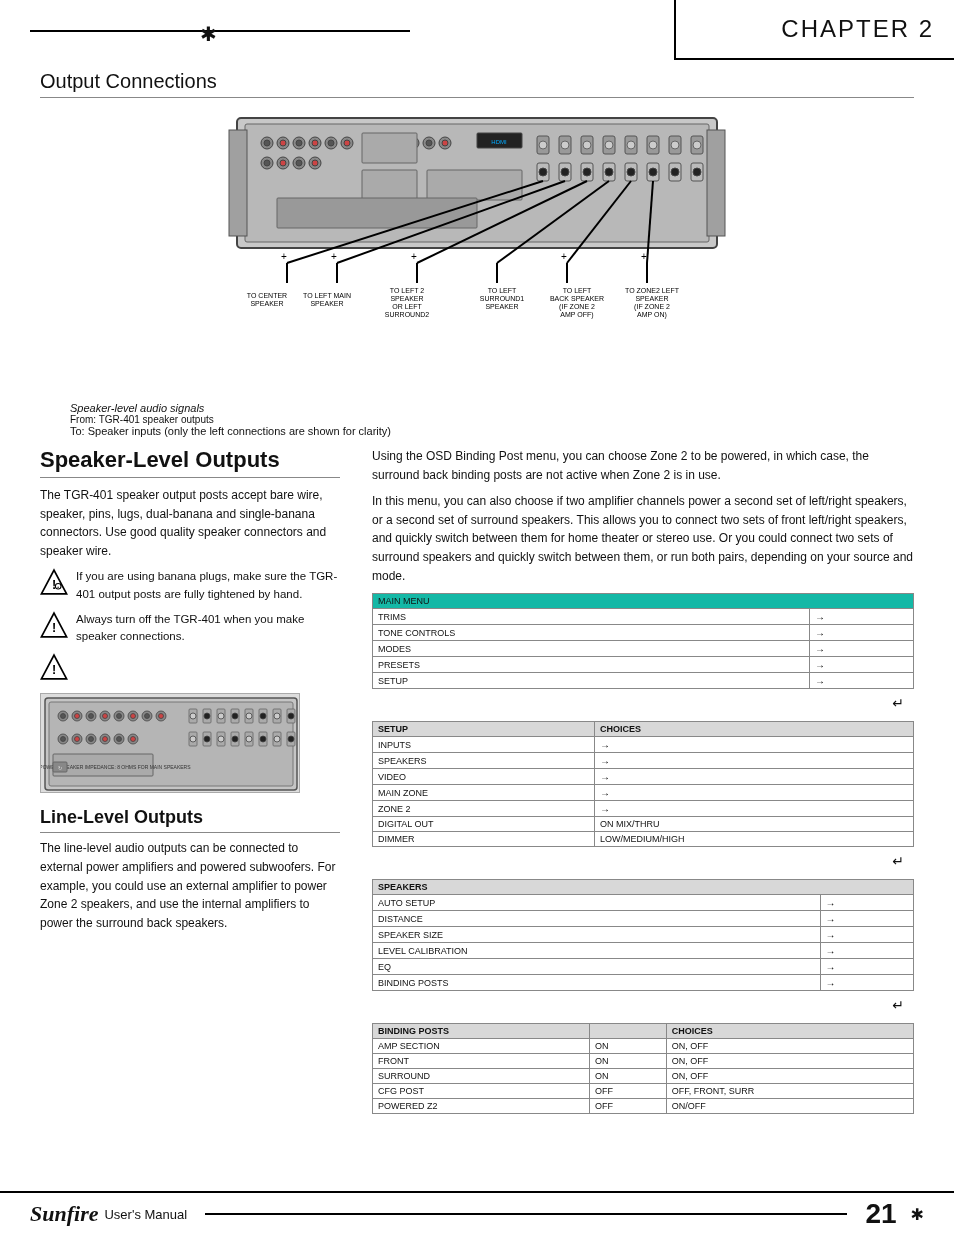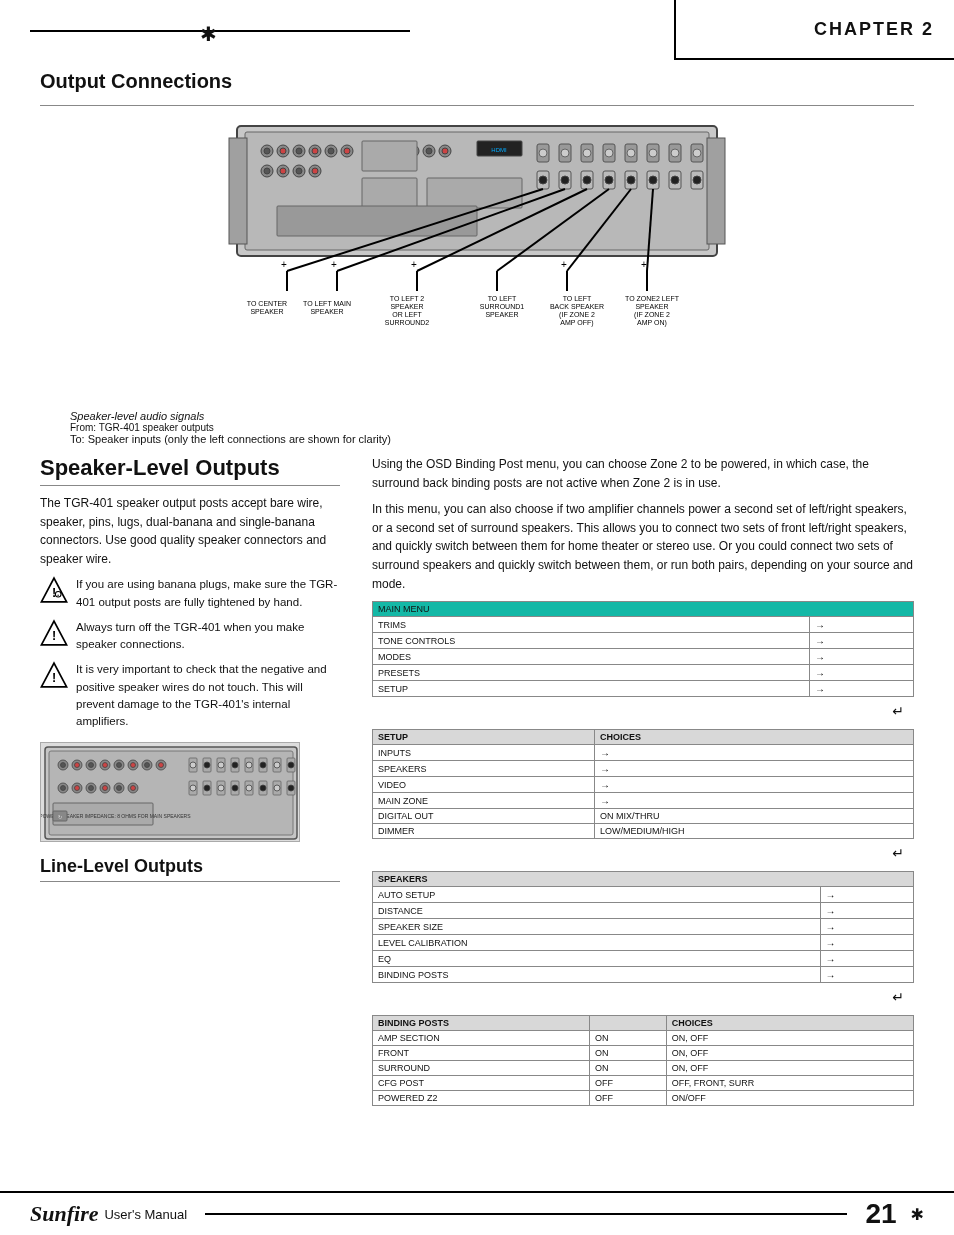--- a/index.html
+++ b/index.html
@@ -21,22 +21,22 @@
       width: 280px;
       height: 60px;
       border-bottom: 2px solid #000;
       border-left: 2px solid #000;
       display: flex;
       align-items: center;
       justify-content: flex-end;
       padding-right: 20px;
     }
     .chapter-title {
-      font-size: 18px;
-      font-weight: bold;
+      font-size: 24px;
+      font-weight: normal;
       letter-spacing: 2px;
     }
 
     
     .top-line {
       position: absolute;
       top: 30px;
       left: 30px;
       width: 380px;
       height: 2px;
@@ -53,24 +53,24 @@
     .content {
       position: absolute;
       top: 70px;
       left: 40px;
       right: 40px;
     }
 
     
     .section-title {
       font-size: 20px;
-      font-weight: bold;
+      font-weight: normal;
       margin-bottom: 10px;
       border-bottom: 1px solid #888;
-      padding-bottom: 12px;
+      padding-bottom: 4px;
     }
 
     
     .diagram-container {
       width: 100%;
       margin-bottom: 10px;
       position: relative;
     }
 
     .speaker-section-title {
@@ -383,21 +383,20 @@
           <text x="20" y="30" font-size="18" text-anchor="middle" font-family="Arial" font-weight="bold">!</text>
         </svg>
         <p class="warning-text">Always turn off the TGR-401 when you make speaker connections.</p>
       </div>
 
       <div class="warning-block">
         <svg class="warning-icon" viewBox="0 0 40 40">
           <polygon points="20,3 38,37 2,37" fill="none" stroke="#000" stroke-width="2.5"></polygon>
           <text x="20" y="30" font-size="18" text-anchor="middle" font-family="Arial" font-weight="bold">!</text>
         </svg>
-        <p class="warning-text">It is very important to check that the negative and positive speaker wires do not touch. This will prevent damage to the TGR-401's internal amplifiers.</p>
       </div>
 
       <div class="small-amp">
         <svg width="260" height="100">
           <rect x="4" y="4" width="252" height="92" rx="3" fill="#c5c5c5" stroke="#555" stroke-width="1.5"></rect>
           <rect x="8" y="8" width="244" height="84" rx="2" fill="#b5b5b5" stroke="#777" stroke-width="1"></rect>
 
           <g fill="#888" stroke="#444" stroke-width="0.8">
             <circle cx="22" cy="22" r="5"></circle>
               <circle cx="22" cy="22" r="2.5" fill="#555"></circle>
@@ -468,20 +467,21 @@
 
           <rect x="12" y="60" width="100" height="22" rx="1" fill="#aaa" stroke="#666"></rect>
           <text x="62" y="75" font-size="5" text-anchor="middle" fill="#333" font-family="Arial">MINIMUM POWER SPEAKER IMPEDANCE: 8 OHMS FOR MAIN SPEAKERS</text>
           <rect x="12" y="68" width="14" height="10" rx="1" fill="#888" stroke="#666"></rect>
           <text x="19" y="75.5" font-size="5" text-anchor="middle" fill="#ddd" font-family="Arial">↻</text>
         </svg>
         
       </div>
 
       <h3 class="line-level-title">Line-Level Outputs</h3>
+      <p class="body-text">The line-level audio outputs can be connected to external power amplifiers and powered subwoofers. For example, you could use an external amplifier to power Zone 2 speakers, and use the internal amplifiers to power the surround back speakers.</p>
     </div>
 
     <div class="speaker-right">
       <p class="body-text">Using the OSD Binding Post menu, you can choose Zone 2 to be powered, in which case, the surround back binding posts are not active when Zone 2 is in use.</p>
       <p class="body-text">In this menu, you can also choose if two amplifier channels power a second set of left/right speakers, or a second set of surround speakers. This allows you to connect two sets of front left/right speakers, and quickly switch between them for home theater or stereo use. Or you could connect two sets of surround speakers and quickly switch between them, or run both pairs, depending on your source and mode.</p>
 
       <div class="menu-tables" style="margin-top:8px;">
 
         <table class="menu-table">
           <tbody>
@@ -526,20 +526,24 @@
           <tr>
             <td>SPEAKERS</td>
             <td class="arrow">→</td>
           </tr>
           <tr>
             <td>VIDEO</td>
             <td class="arrow">→</td>
           </tr>
           <tr>
             <td>MAIN ZONE</td>
+            <td class="arrow">→</td>
+          </tr>
+          <tr>
+            <td>ZONE 2</td>
             <td class="arrow">→</td>
           </tr>
           <tr>
             <td>DIGITAL OUT</td>
             <td>ON MIX/THRU</td>
           </tr>
           <tr>
             <td>DIMMER</td>
             <td>LOW/MEDIUM/HIGH</td>
           </tr>

